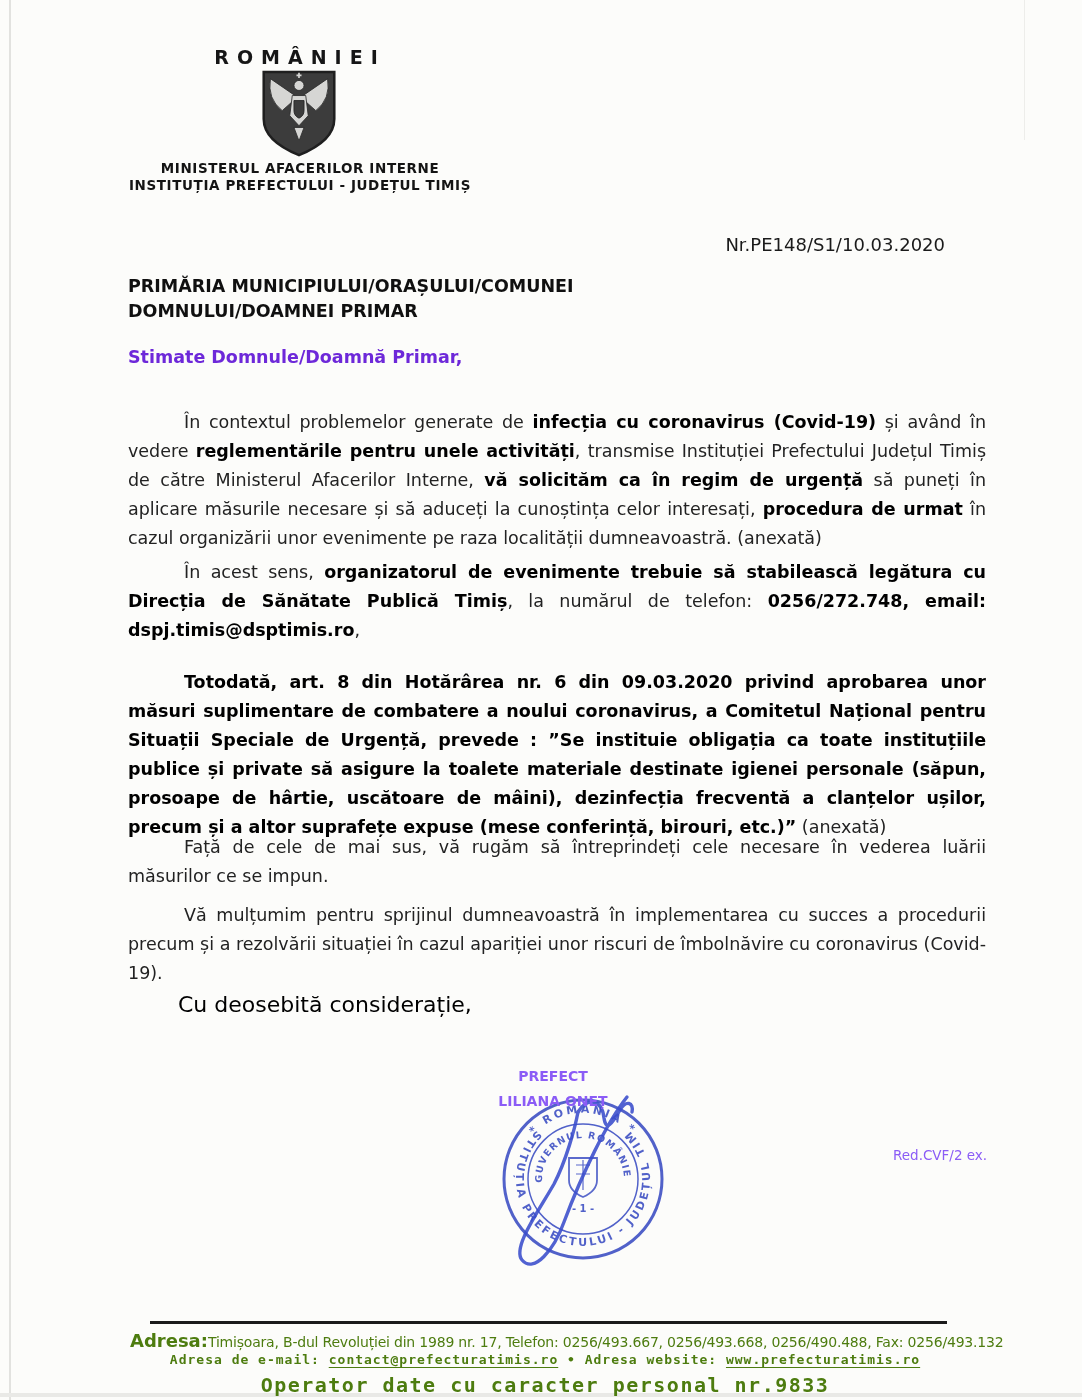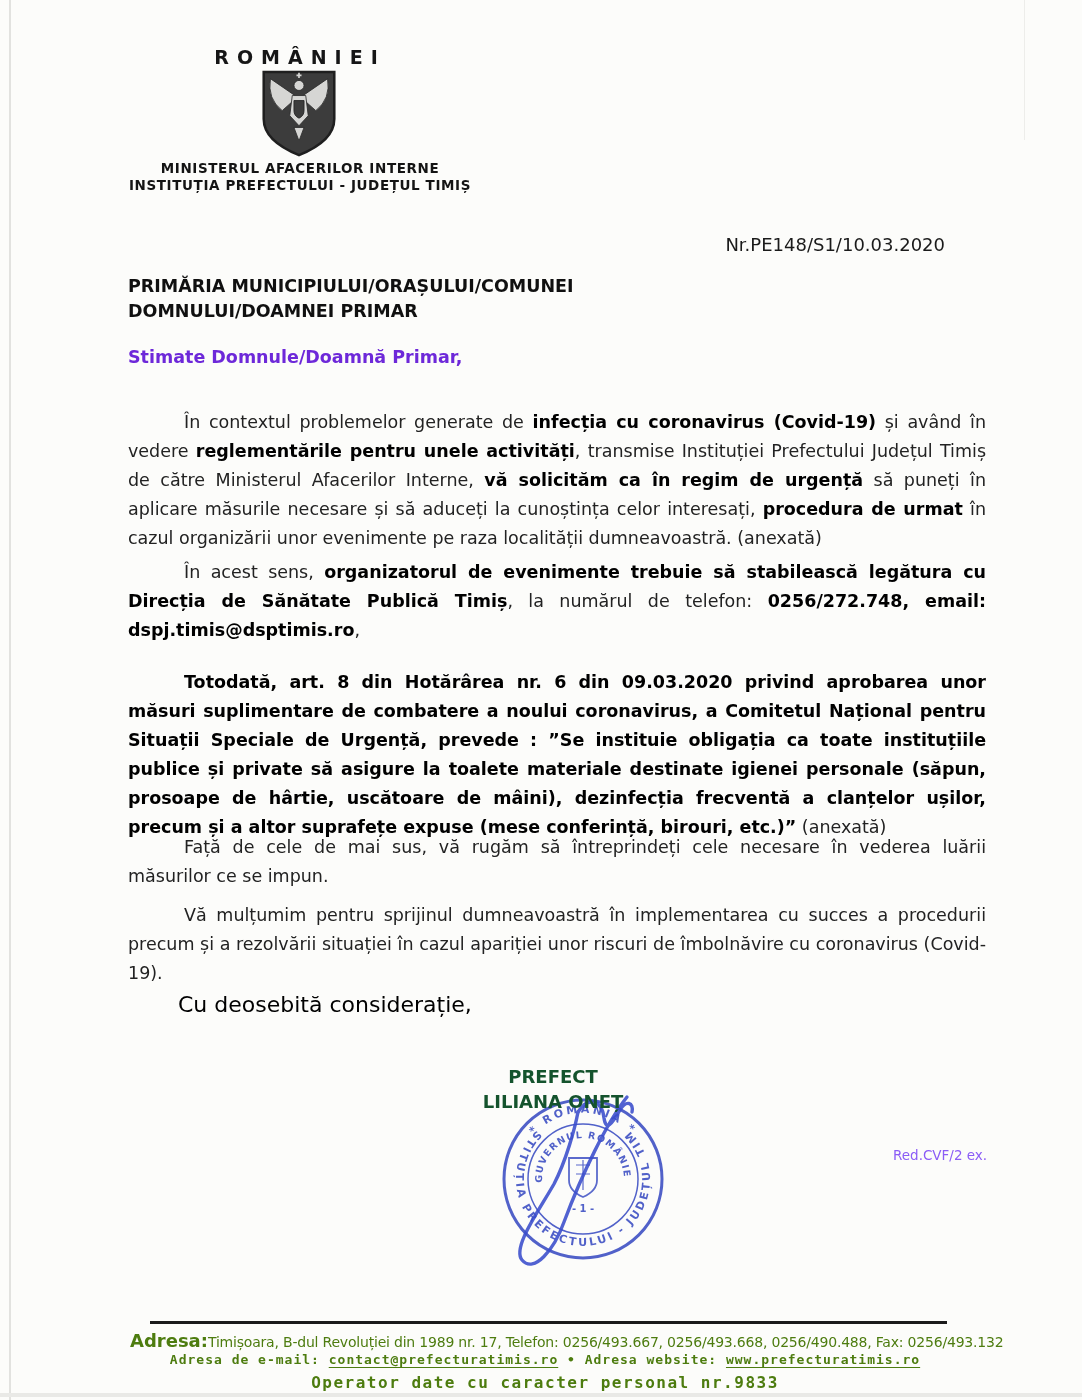--- a/index.html
+++ b/index.html
@@ -39,35 +39,35 @@
   .indent{text-indent:56px;}
   .p1{top:390px;}
   .p2{top:540px;}
   .p3{top:642px;margin-top:26px;}
   .p4{top:815px;}
   .p5{top:883px;}
 
   .closing{left:178px;top:992px;font-size:22px;color:#000000;}
 
   .sig-block{left:438px;top:1064px;width:230px;text-align:center;z-index:3;
-    font-size:18px;font-weight:700;color:#14532d;line-height:25px;}
+    font-size:14px;font-weight:700;color:#8b5cf6;line-height:25px;}
   .stamp-wrap{left:452px;top:1062px;z-index:2;}
 
   .red-note{left:893px;top:1147px;font-size:13.5px;color:#8b5cf6;}
 
   
   .footer-rule{left:150px;top:1321px;width:797px;height:3px;background:#1b1b1b;}
   .footer-line{left:130px;width:830px;text-align:center;color:#4d7c0f;white-space:nowrap;}
   .footer-1{top:1330px;font-size:14px;letter-spacing:-0.2px;}
   .footer-1 .addr-label{font-size:18px;font-weight:700;letter-spacing:0;}
   .footer-2{top:1352px;font-family:"DejaVu Sans Mono","Liberation Mono",monospace;
     font-size:13px;font-weight:700;letter-spacing:1px;}
   .footer-2 .u{text-decoration:underline;text-underline-offset:3px;}
   .footer-3{top:1373px;font-family:"DejaVu Sans Mono","Liberation Mono",monospace;
-    font-size:16px;font-weight:700;letter-spacing:1.5px;}
+    font-size:20px;font-weight:700;letter-spacing:1.5px;}
 
   
   .stamp-arc{fill:#3f51c4;font-family:"DejaVu Sans","Liberation Sans",sans-serif;font-weight:700;}
   .arc-top{font-size:11px;letter-spacing:3px;}
   .arc-bottom{font-size:11px;letter-spacing:2.5px;}
   .arc-inner{font-size:9.5px;letter-spacing:1.2px;}
   .stamp-center-mark{fill:#3f51c4;font-size:10px;font-weight:700;
     font-family:"DejaVu Sans","Liberation Sans",sans-serif;}
 </style>
 </head>

